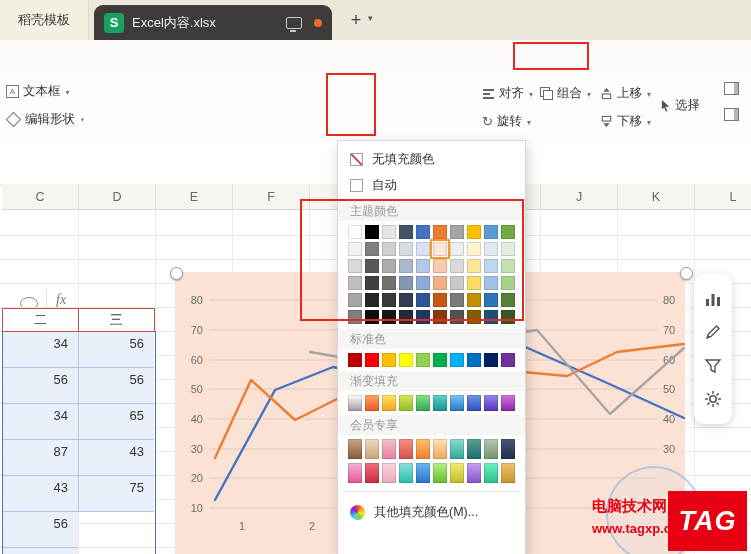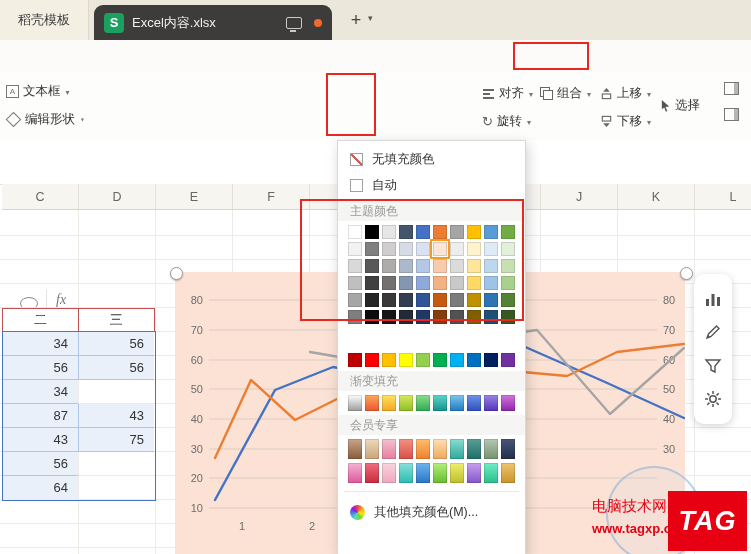--- a/index.html
+++ b/index.html
@@ -73,30 +73,30 @@
 
   
   #chart{position:absolute;left:175px;top:272px;width:510px;height:282px;background:#fbe2d5;z-index:2;}
   .handle{position:absolute;width:11px;height:11px;border-radius:50%;background:#fff;border:1.5px solid #9a9a9a;box-shadow:0 1px 2px rgba(0,0,0,.25);z-index:4;}
 
   
   #data-table{position:absolute;left:2px;top:308px;z-index:3;width:156px;}
   .trow{display:flex;}
   .tbh{width:77px;height:24px;box-sizing:border-box;background:#fff;border:1.3px solid #c0504d;margin-right:-1.3px;font-size:13px;color:#333;text-align:center;line-height:22px;}
   #tbody-wrap{border:1.6px solid #4472c4;margin-top:-1px;width:154px;box-sizing:border-box;}
-  .tbd{width:76px;height:24px;box-sizing:border-box;background:#e9f0f9;border-right:1px solid #aec6e8;border-bottom:1px solid #aec6e8;font-size:13px;color:#333;text-align:right;padding-right:10px;line-height:23px;}
+  .tbd{width:76px;height:36px;box-sizing:border-box;background:#e9f0f9;border-right:1px solid #aec6e8;border-bottom:1px solid #aec6e8;font-size:13px;color:#333;text-align:right;padding-right:10px;line-height:23px;}
   .tbd:last-child{border-right:none;width:75px;}
   .trow:last-child .tbd{border-bottom:none;}
 
   
   #side-toolbar{position:absolute;left:694px;top:274px;width:38px;height:150px;background:#fff;border-radius:10px;box-shadow:0 2px 8px rgba(0,0,0,.18);z-index:6;display:flex;flex-direction:column;align-items:center;justify-content:space-evenly;}
 
   
   #watermark-circle{position:absolute;left:606px;top:466px;width:92px;height:92px;border:2px solid rgba(110,165,215,.45);border-radius:50%;background:rgba(160,200,240,.08);z-index:5;}
-  #wm-site{position:absolute;left:592px;top:497px;font-size:15px;font-weight:normal;color:#e60012;z-index:7;}
+  #wm-site{position:absolute;left:592px;top:497px;font-size:15px;font-weight:bold;color:#e60012;z-index:7;}
   #wm-url{position:absolute;left:592px;top:521px;font-size:13px;font-weight:bold;color:#e60012;z-index:7;}
   #wm-logo{position:absolute;left:668px;top:491px;width:79px;height:60px;background:#e60012;color:#fff;z-index:7;display:flex;align-items:center;justify-content:center;font-size:27px;font-weight:bold;font-style:italic;letter-spacing:1px;}
 
   
   #fill-dropdown{position:absolute;left:337px;top:140px;width:187px;height:414px;background:#fff;border:1px solid #d8d8d8;box-shadow:2px 4px 12px rgba(0,0,0,.18);z-index:20;}
   .dd-item{position:absolute;left:0;width:187px;height:24px;display:flex;align-items:center;font-size:12.5px;color:#333;}
   .dd-item .dd-ico{margin:0 9px 0 12px;flex:0 0 auto;}
   .ico-nofill{width:13px;height:13px;box-sizing:border-box;border:1px solid #a0a0a0;background:linear-gradient(45deg,transparent 44%,#d05a5a 44% 56%,transparent 56%);}
   .ico-auto{width:13px;height:13px;box-sizing:border-box;border:1px solid #a0a0a0;background:#fff;}
   .dd-strip{position:absolute;left:0;width:187px;height:20px;background:#f5f5f3;color:#999;font-size:12px;line-height:20px;padding-left:12px;box-sizing:border-box;}
@@ -319,20 +319,21 @@
         <div class="trow">
           <div class="tbd">34</div>
           <div class="tbd">56</div>
         </div>
         <div class="trow">
           <div class="tbd">56</div>
           <div class="tbd">56</div>
         </div>
         <div class="trow">
           <div class="tbd">34</div>
+          <div class="tbd">65</div>
         </div>
         <div class="trow">
           <div class="tbd">87</div>
           <div class="tbd">43</div>
         </div>
         <div class="trow">
           <div class="tbd">43</div>
           <div class="tbd">75</div>
         </div>
         <div class="trow">
@@ -442,20 +443,21 @@
         <div class="sw" style="background: rgb(13, 13, 13);"></div>
         <div class="sw" style="background: rgb(22, 22, 22);"></div>
         <div class="sw" style="background: rgb(34, 42, 53);"></div>
         <div class="sw" style="background: rgb(31, 56, 100);"></div>
         <div class="sw" style="background: rgb(132, 60, 12);"></div>
         <div class="sw" style="background: rgb(82, 82, 82);"></div>
         <div class="sw" style="background: rgb(127, 96, 0);"></div>
         <div class="sw" style="background: rgb(31, 78, 121);"></div>
         <div class="sw" style="background: rgb(56, 87, 35);"></div>
       </div>
+    <div class="dd-strip" style="top:188px;">标准色</div>
     <div class="swgrid" id="std-row" style="top:212px;">
         <div class="sw" style="background: rgb(192, 0, 0);"></div>
         <div class="sw" style="background: rgb(255, 0, 0);"></div>
         <div class="sw" style="background: rgb(255, 192, 0);"></div>
         <div class="sw" style="background: rgb(255, 255, 0);"></div>
         <div class="sw" style="background: rgb(146, 208, 80);"></div>
         <div class="sw" style="background: rgb(0, 176, 80);"></div>
         <div class="sw" style="background: rgb(0, 176, 240);"></div>
         <div class="sw" style="background: rgb(0, 112, 192);"></div>
         <div class="sw" style="background: rgb(0, 32, 96);"></div>

